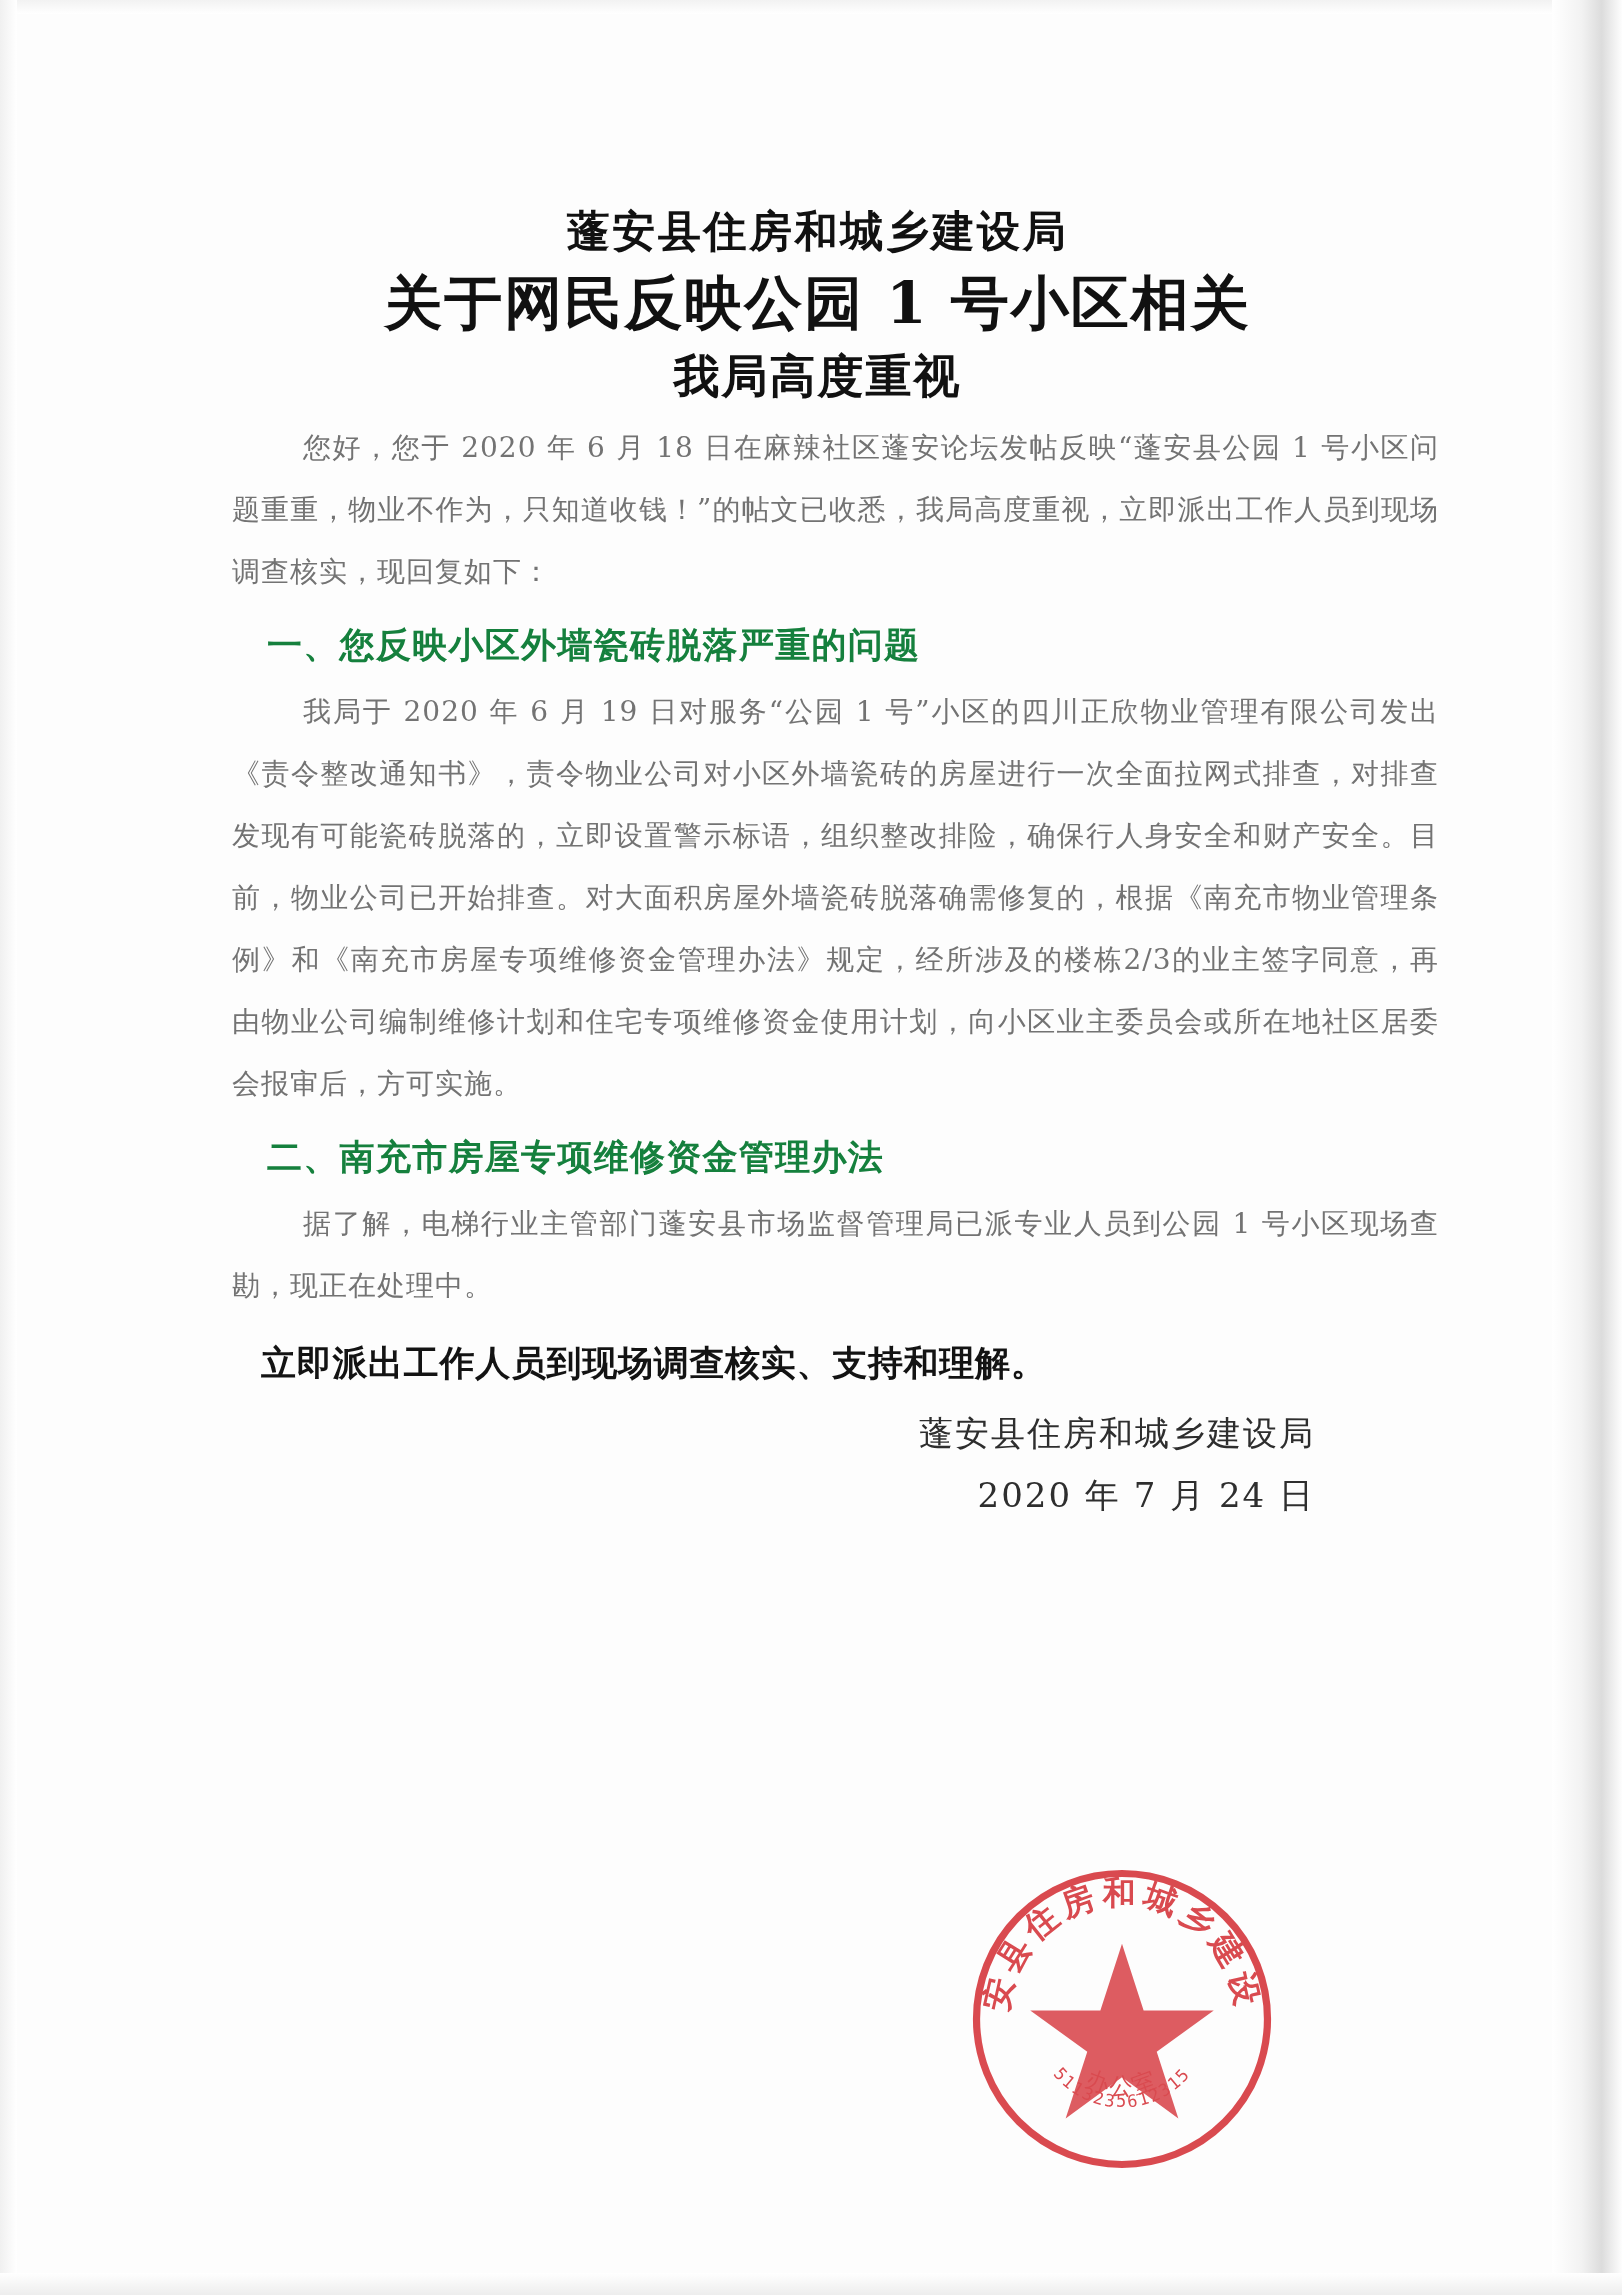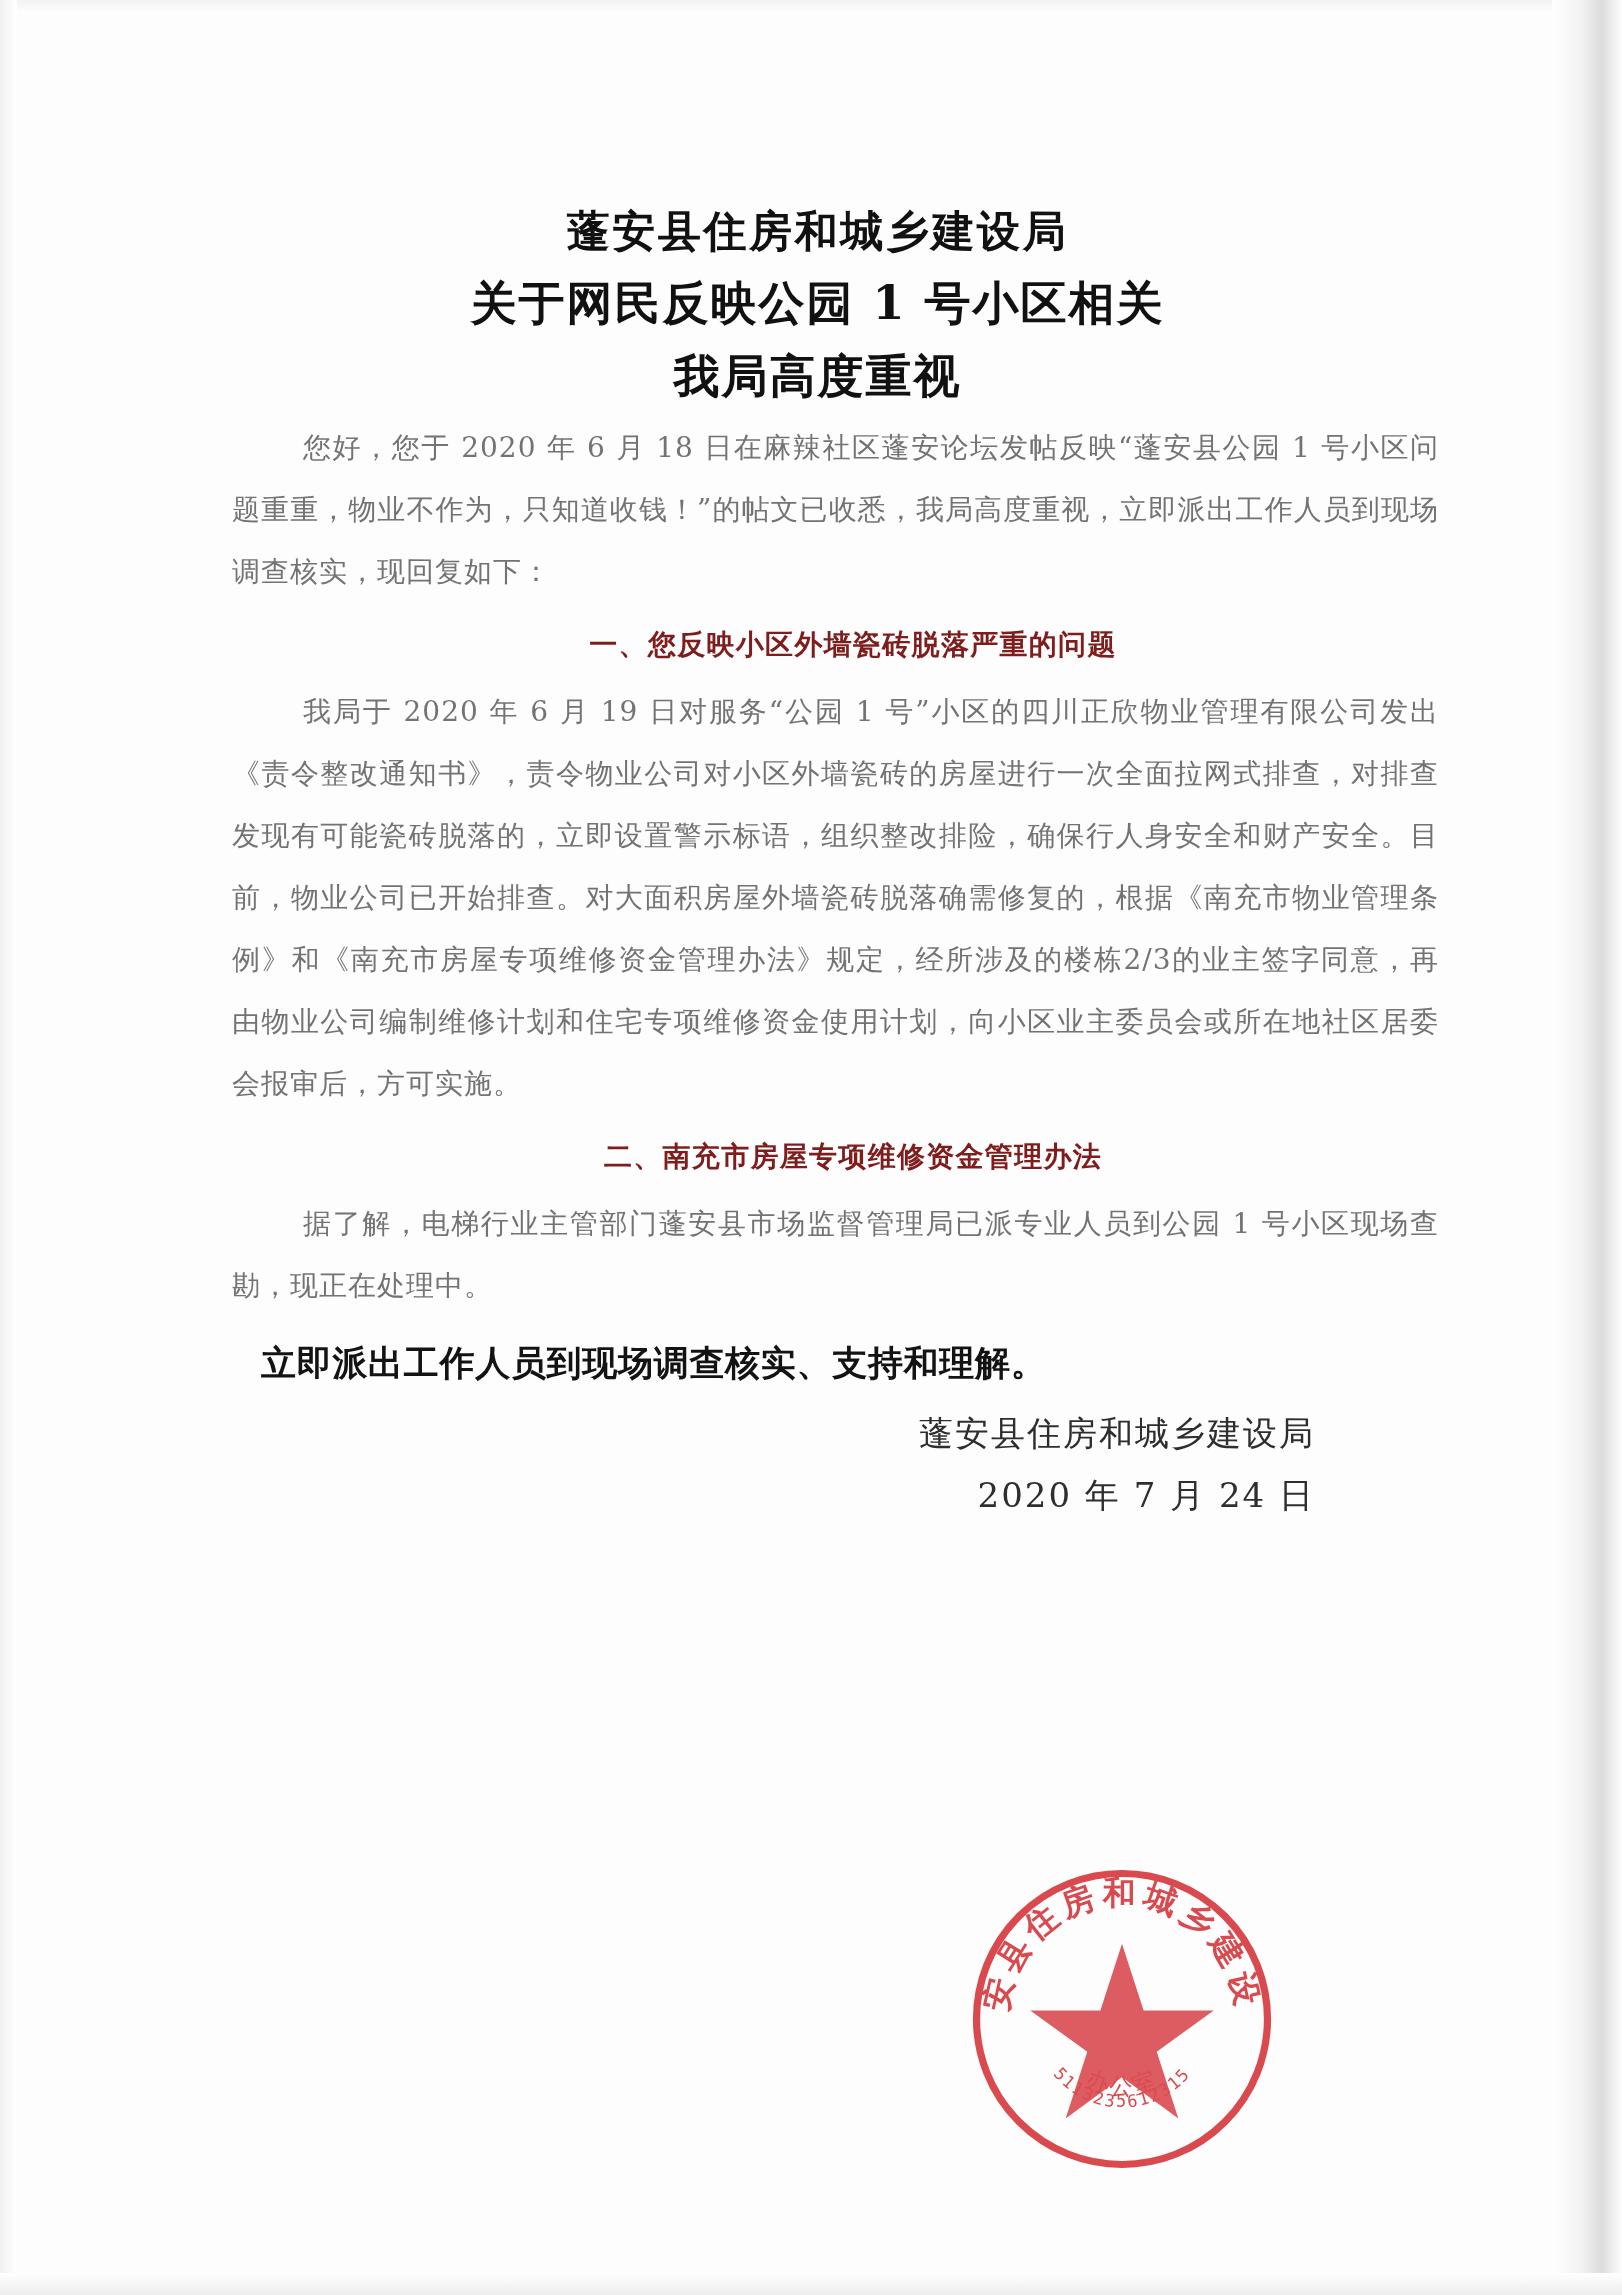--- a/index.html
+++ b/index.html
@@ -72,21 +72,21 @@
     font-weight: bold;
     color: #111111;
     letter-spacing: 1.3px;
   }
   .title-line-1 {
     font-size: 43px;
     line-height: 71px;
     letter-spacing: 2.6px;
   }
   .title-line-2 {
-    font-size: 46px;
+    font-size: 58px;
     line-height: 73px;
     letter-spacing: 2px;
   }
   .title-line-3 {
     font-size: 46px;
     line-height: 73px;
     letter-spacing: 2px;
   }
 
   
@@ -102,28 +102,27 @@
     line-height: 62px;
     color: #737373;
     text-align: justify;
     text-justify: inter-character;
     text-indent: 71px;
     letter-spacing: 1px;
     margin-top: 3.9px;
     margin-left: 36px;
   }
   .section-heading {
-    font-size: 28px;
+    font-size: 35px;
     line-height: 65px;
     font-weight: bold;
-    color: #7f1d1d;
+    color: #15803d;
     text-indent: 71px;
     letter-spacing: 1.3px;
     margin-top: 9.2px;
-    text-align: center;
   }
   .closing-bold {
     font-size: 35px;
     line-height: 65px;
     font-weight: bold;
     color: #131313;
     text-indent: 0;
     letter-spacing: 0.7px;
     margin-top: 13px;
     padding-left: 65px;

